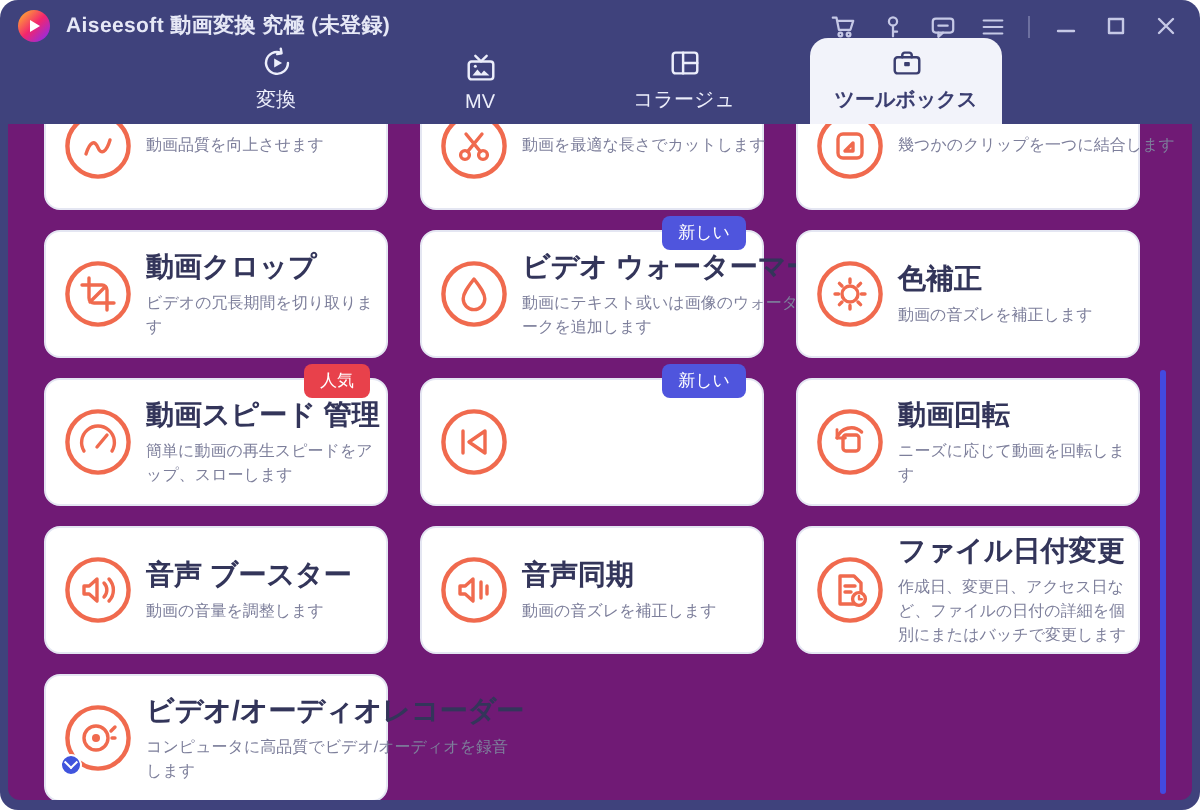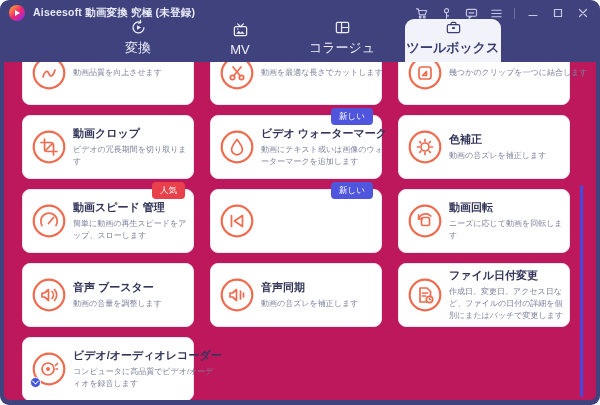--- a/index.html
+++ b/index.html
@@ -14,32 +14,32 @@
   .tb-right { margin-left:auto; display:flex; align-items:center; gap:11px; }
   .tb-ic { width:14px; height:14px; display:flex; align-items:center; justify-content:center; color:#c6c9e6; cursor:pointer; }
   .tb-ic svg { stroke:#c6c9e6; fill:none; stroke-width:1.2; stroke-linecap:round; stroke-linejoin:round; }
   .tb-div { width:1px; height:11px; background:#6d70a0; }
 
   
   .nav { height:36px; display:flex; justify-content:center; align-items:flex-end; gap:24px; position:relative; z-index:2; }
   .tab { width:78px; height:36px; display:flex; flex-direction:column; align-items:center; justify-content:flex-end; padding-bottom:5px; color:#eceefb; cursor:pointer; }
   .tab .ticon { height:17px; display:flex; align-items:center; justify-content:center; margin-bottom:3px; }
   .tab .ticon svg { stroke:currentColor; fill:none; stroke-width:1.3; stroke-linecap:round; stroke-linejoin:round; }
-  .tab-label { font-size:13px; }
+  .tab-label { font-size:10px; }
   .tab.active { background:#f2f3fa; border-radius:9px 9px 0 0; height:43px; width:96px; color:#3b3e70; }
   .tab.active .tab-label { font-weight:bold; }
 
   
-  .content { position:absolute; left:4px; right:4px; top:62px; bottom:5px; background:#be185d; border-radius:0 0 6px 6px; overflow:hidden; }
+  .content { position:absolute; left:4px; right:4px; top:62px; bottom:5px; background:#701a75; border-radius:0 0 6px 6px; overflow:hidden; }
   .cards { display:grid; grid-template-columns:repeat(3,172px); grid-auto-rows:64px; gap:10px 16px; padding-left:18px; margin-top:-21px; }
   .card { position:relative; background:#fff; border:1px solid #e4e6f2; border-radius:8px; display:flex; align-items:center; cursor:pointer; }
   .icon-wrap { position:relative; flex:0 0 auto; width:34px; height:34px; margin:0 7px 0 9px; color:#f06a4e; }
   .icon-wrap svg { width:34px; height:34px; stroke:#f06a4e; fill:none; stroke-width:1.7; stroke-linecap:round; stroke-linejoin:round; }
   .card-text { flex:1 1 auto; padding-right:4px; }
-  .card-title { font-size:11px; font-weight:bold; color:#33355a; margin-bottom:3px; white-space:nowrap; }
+  .card-title { font-size:14px; font-weight:bold; color:#33355a; margin-bottom:3px; white-space:nowrap; }
   .card-desc { font-size:8px; line-height:1.5; color:#7d7f9b; }
   .card.cut .card-desc { white-space:nowrap; }
   .badge { position:absolute; top:-8px; right:8px; font-size:8.5px; color:#fff; padding:2.5px 8px; border-radius:4px; z-index:2; }
   .badge.blue { background:#4f55dd; }
   .badge.red { background:#e8414b; }
   .mini-badge { position:absolute; left:-2px; bottom:-2px; width:11px; height:11px; border-radius:50%; background:#4054dd; border:1.5px solid #fff; display:flex; align-items:center; justify-content:center; }
   .mini-badge::after { content:""; width:4px; height:4px; border:1px solid #fff; border-top:none; border-left:none; transform:rotate(45deg) translate(-1px,-1px); }
 
   .scrollbar { position:absolute; right:13px; top:123px; width:3px; height:212px; background:#434ae0; border-radius:2px; cursor:pointer; }
 </style>

